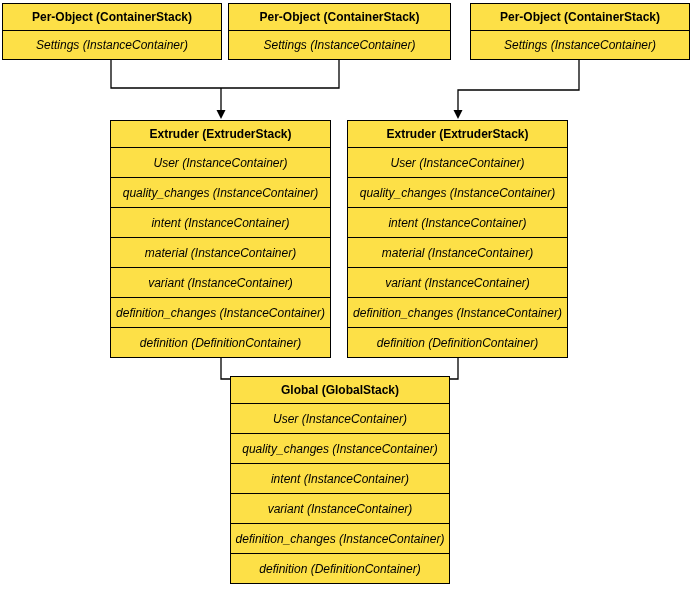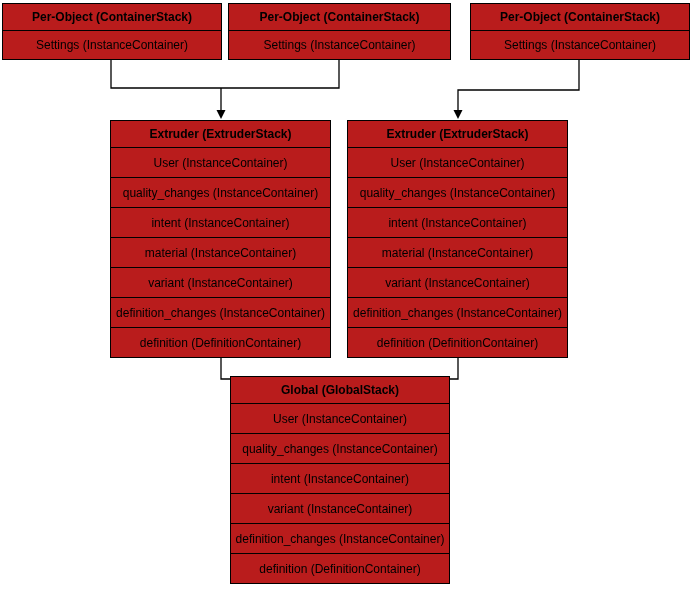--- a/index.html
+++ b/index.html
@@ -13,21 +13,21 @@
     overflow: hidden;
   }
   #connectors {
     position: absolute;
     left: 0; top: 0;
     width: 691px; height: 611px;
     z-index: 0;
   }
   .box {
     position: absolute;
-    background: #b91c1c;
+    background: #fde047;
     border: 1.3px solid #000000;
     box-sizing: content-box;
     z-index: 1;
   }
   .hdr {
     height: 26px;
     display: flex;
     align-items: center;
     justify-content: center;
     font-size: 12px;
@@ -36,20 +36,21 @@
   }
   .row {
     height: 30px;
     box-sizing: border-box;
     border-top: 1.3px solid #000000;
     display: flex;
     align-items: center;
     justify-content: center;
     font-size: 12px;
     white-space: nowrap;
+    font-style: italic;
   }
   .top-box .row { height: 29px; }
   
   #per-object-1 { left: 2px;   top: 3px;   width: 218px; }
   #per-object-2 { left: 228px; top: 3px;   width: 221px; }
   #per-object-3 { left: 470px; top: 3px;   width: 218px; }
   #extruder-1   { left: 110px; top: 120px; width: 219px; }
   #extruder-2   { left: 347px; top: 120px; width: 219px; }
   #global-stack { left: 230px; top: 376px; width: 218px; }
   .stroke { stroke: #000000; stroke-width: 1.3px; fill: none; }

